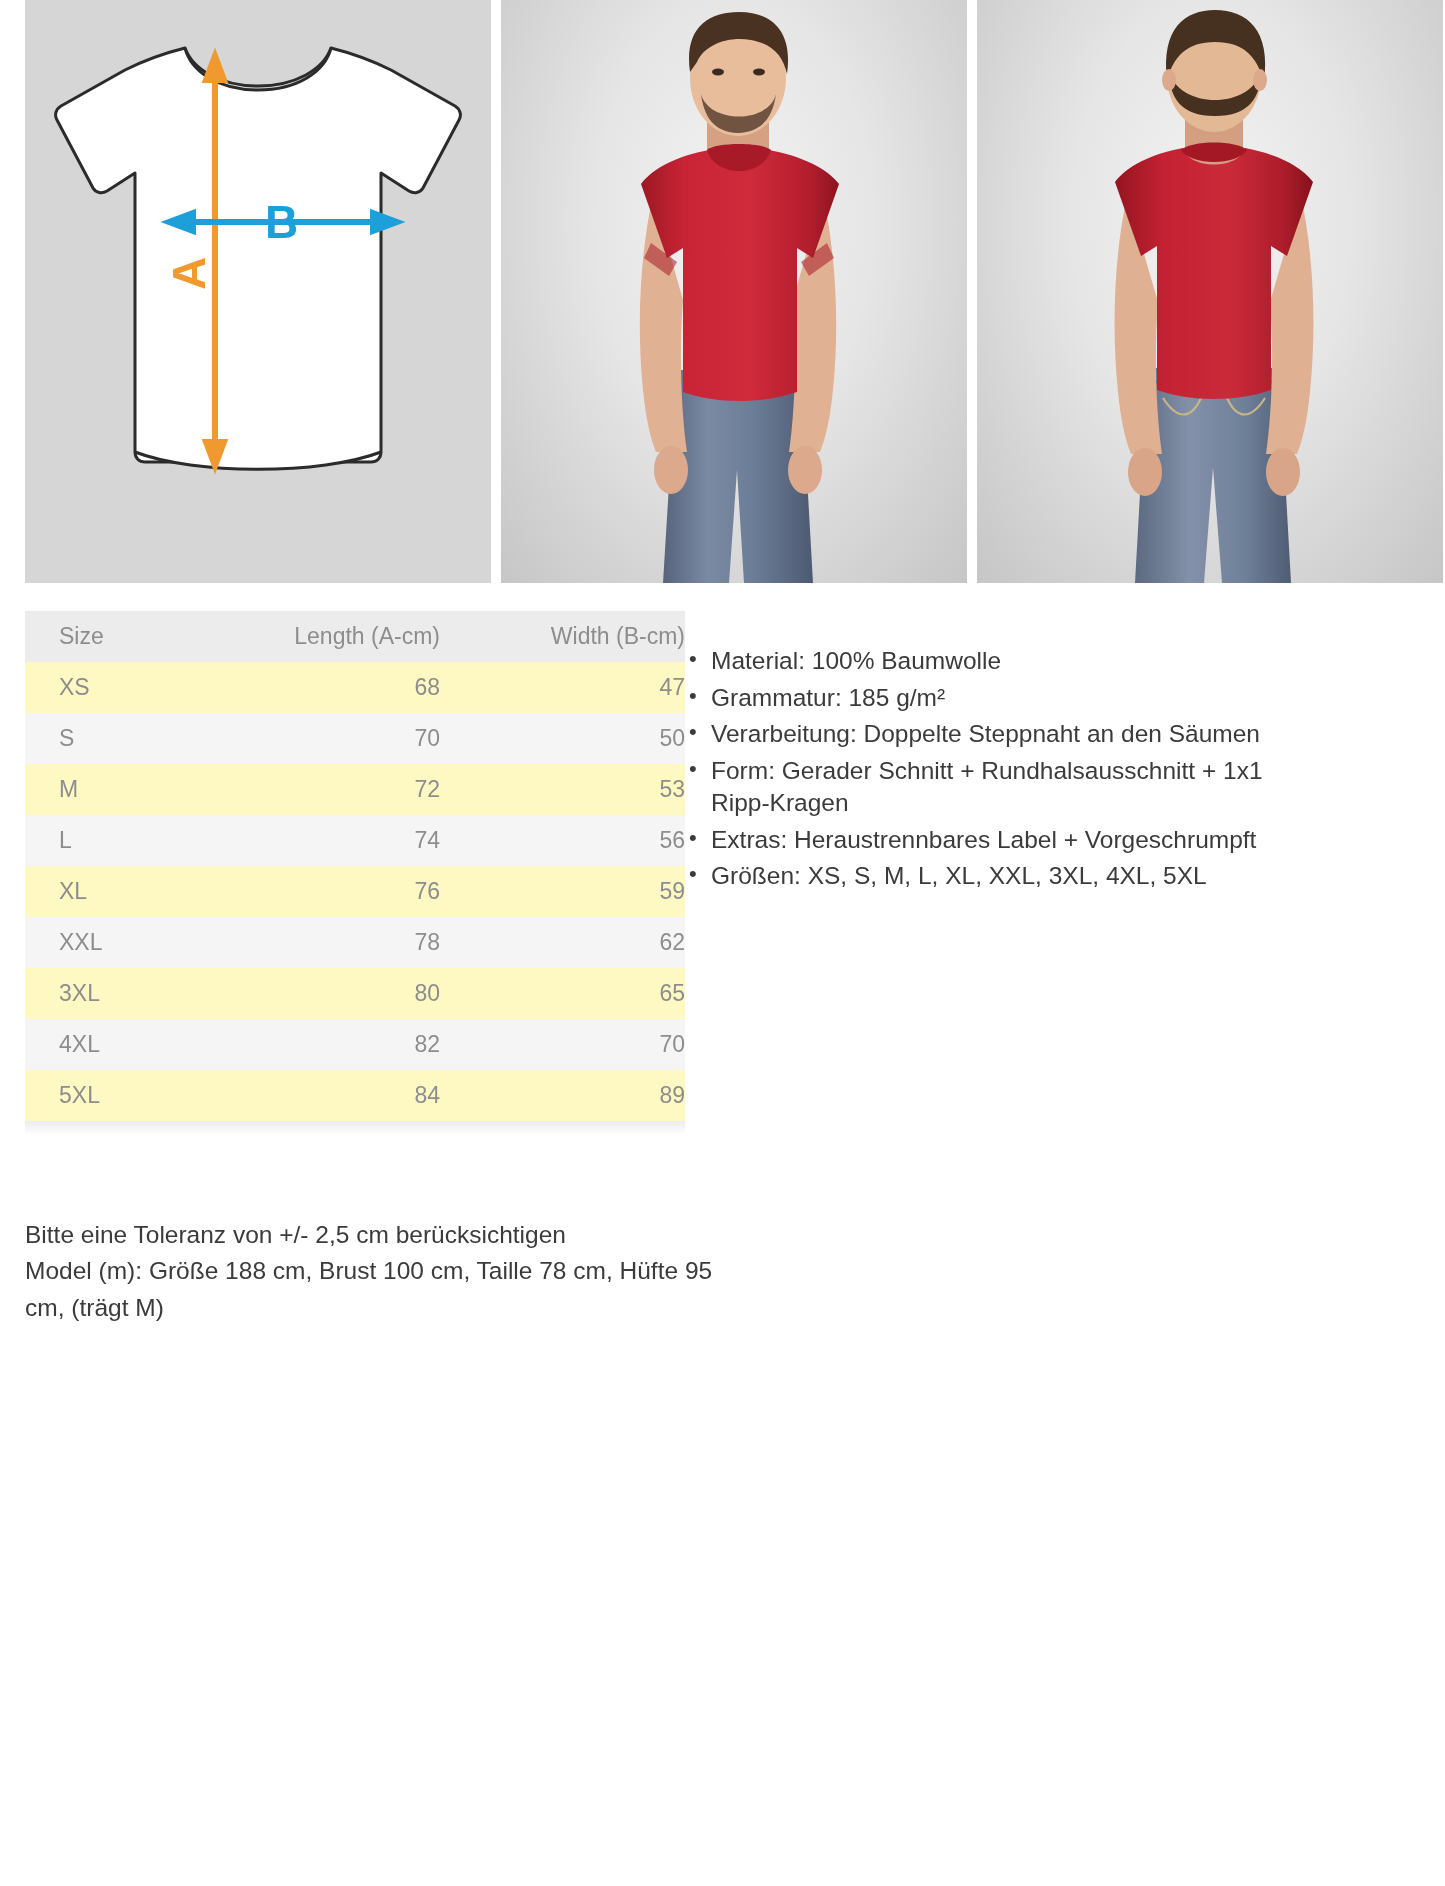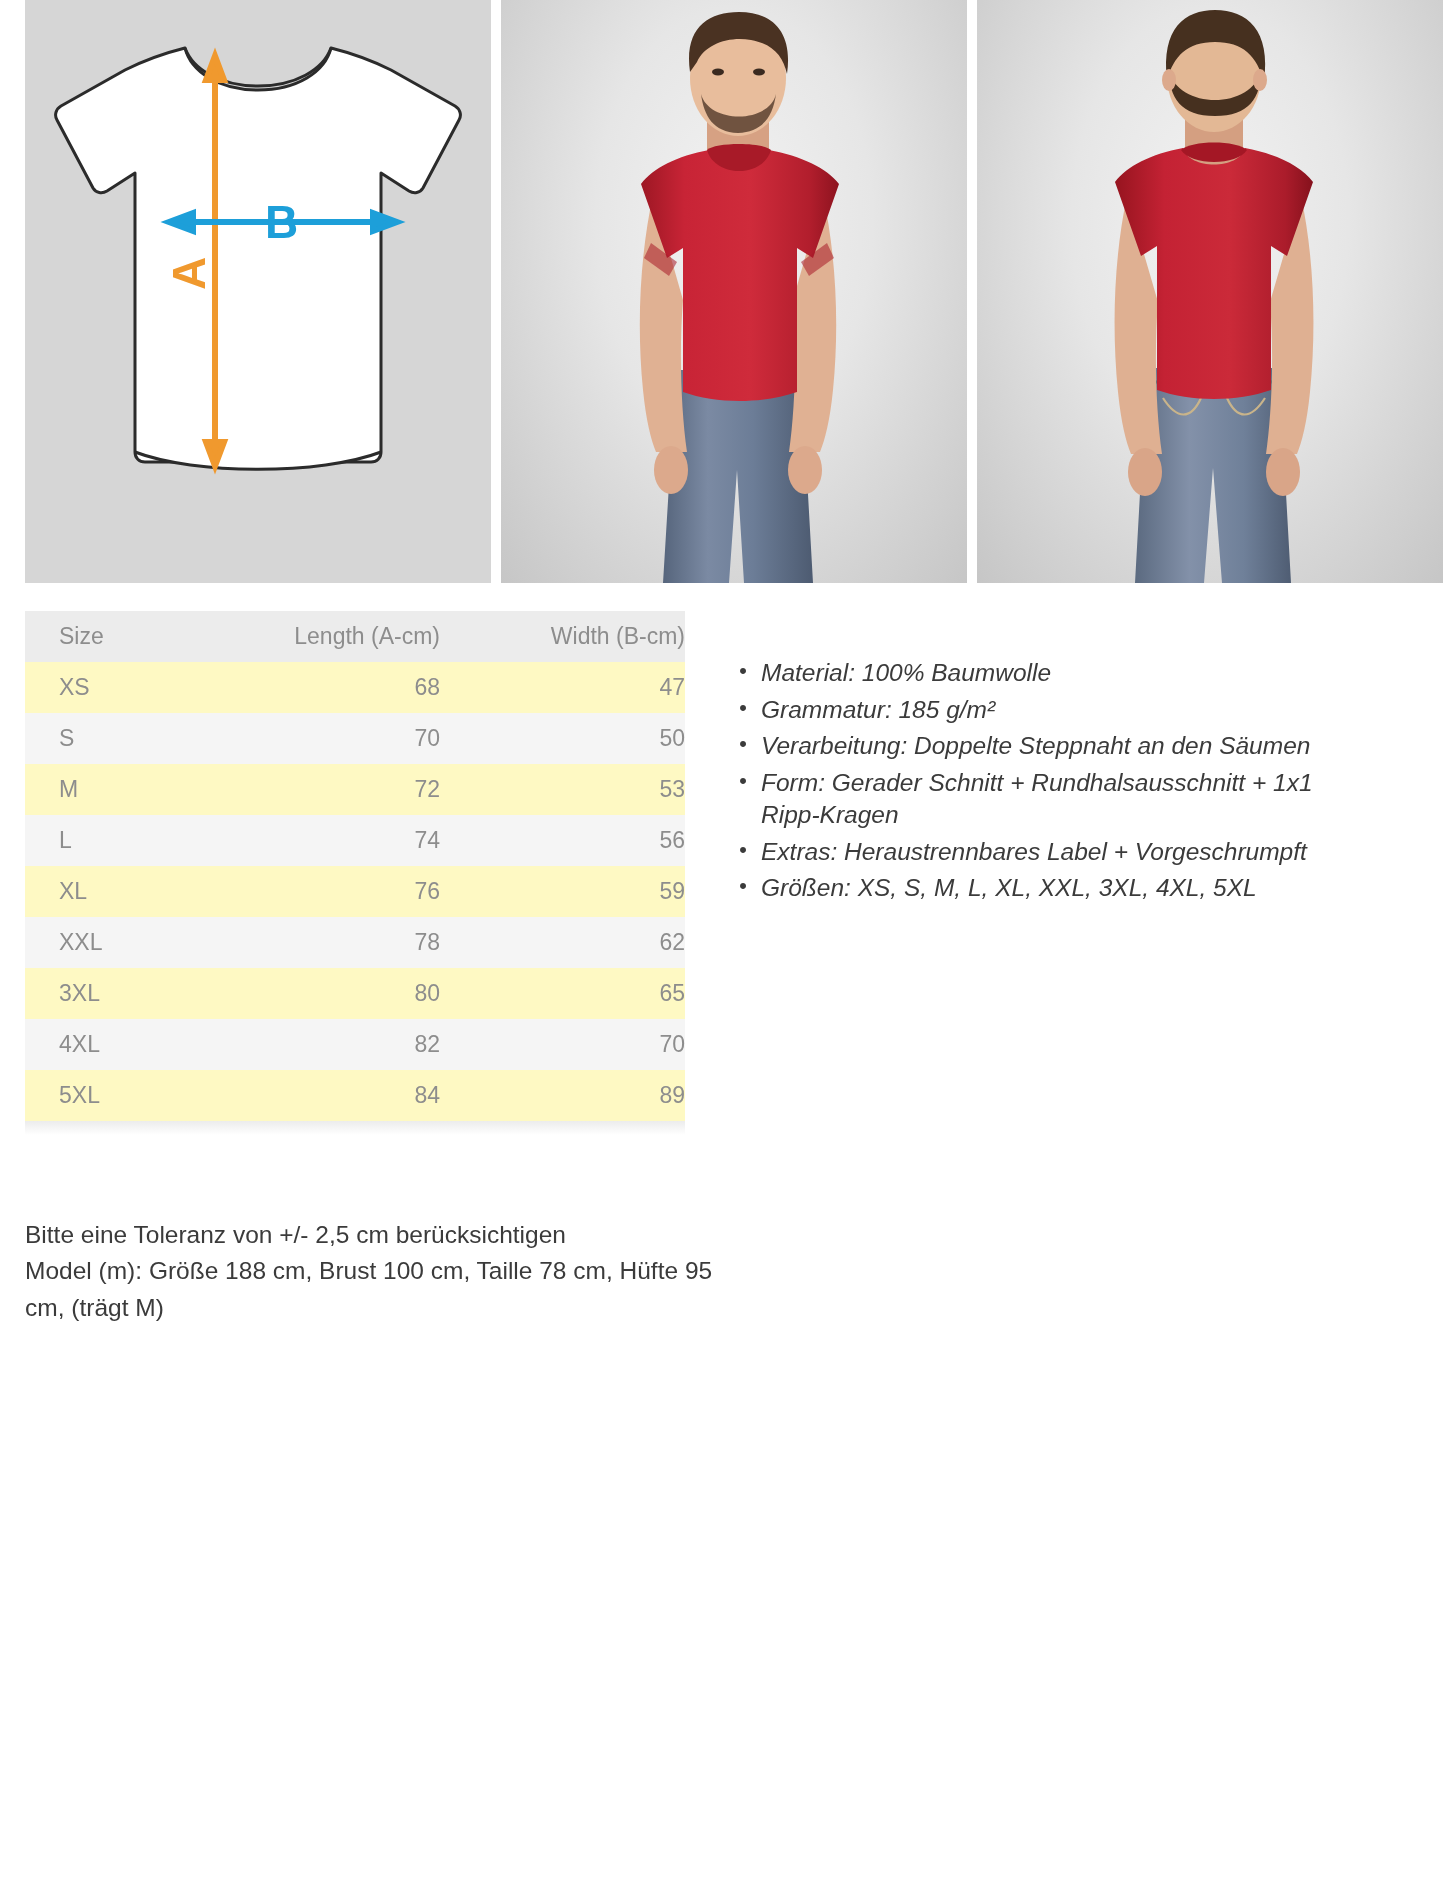--- a/index.html
+++ b/index.html
@@ -57,21 +57,20 @@
     position: absolute;
     left: 0;
     top: 0;
   }
 
   
   .mid {
     display: flex;
     padding: 28px 25px 0 25px;
     box-sizing: border-box;
-    gap: 50px;
   }
 
   
   .size-table-wrap {
     width: 660px;
     flex: 0 0 auto;
   }
   table.size-table {
     border-collapse: collapse;
     width: 660px;
@@ -121,23 +120,22 @@
     max-width: 640px;
   }
   .desc p.intro {
     margin: 0;
     font-size: 24.5px;
     line-height: 1.33;
     color: #3b3b3b;
   }
   ul.features {
     list-style: none;
-    margin: 44px 0 0 0;
+    margin: 32px 0 0 0;
     padding: 0;
-    font-style: italic;
   }
   ul.features li {
     position: relative;
     padding-left: 26px;
     font-size: 24.5px;
     line-height: 1.33;
     color: #3b3b3b;
     margin-bottom: 4px;
   }
   ul.features li:before {

